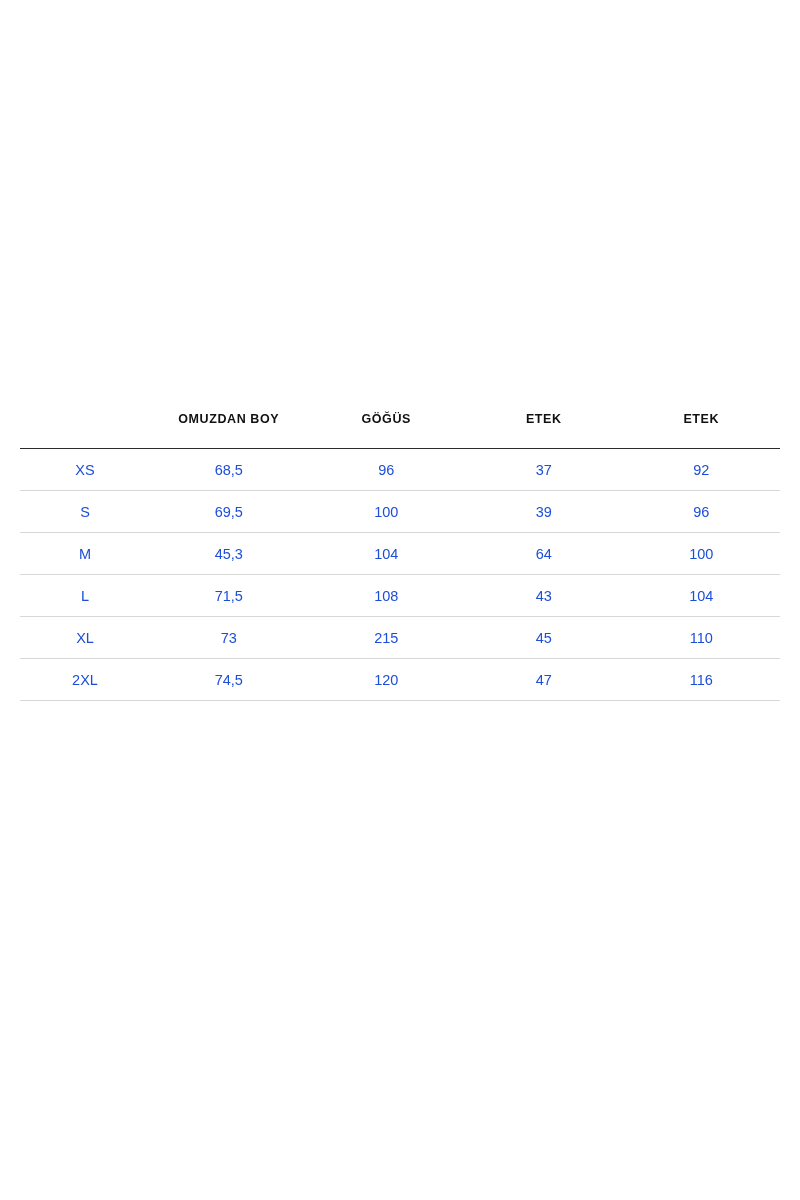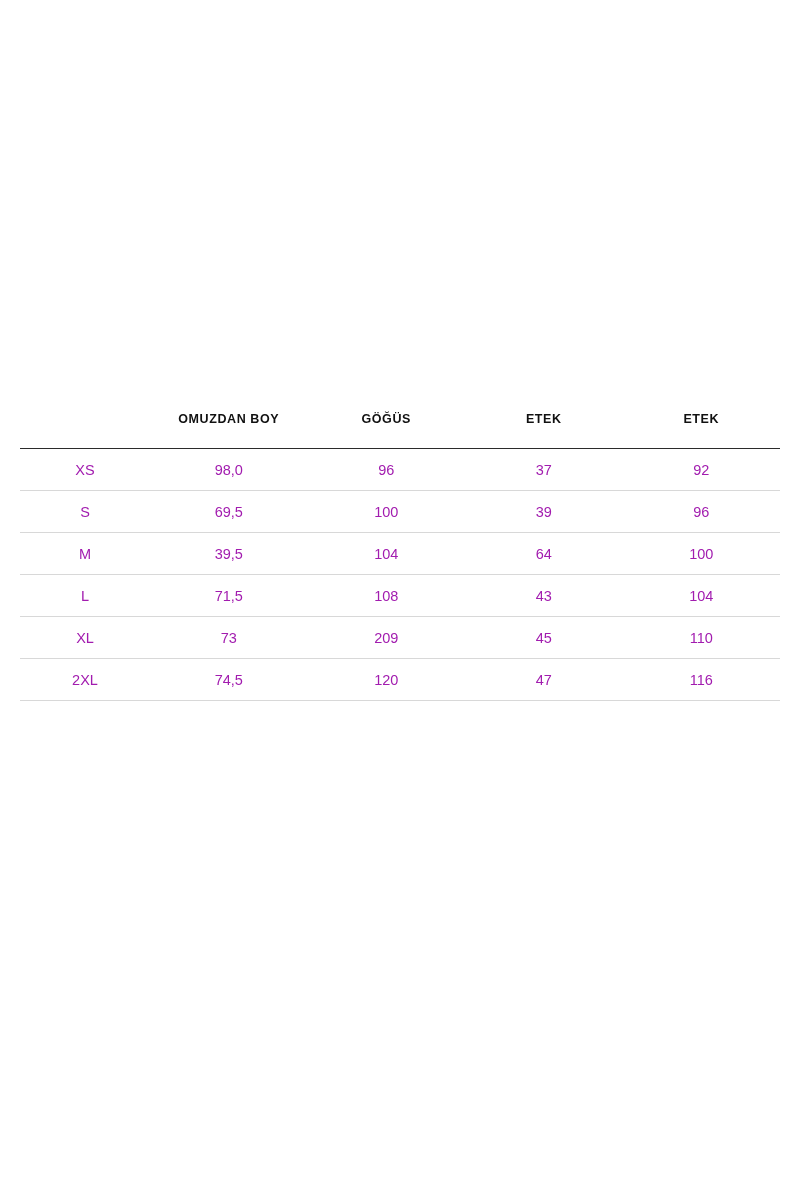--- a/index.html
+++ b/index.html
@@ -49,21 +49,21 @@
   table.size-table thead th.col-size {
     width: 130px;
   }
 
   table.size-table thead tr {
     border-bottom: 1.5px solid #2b2b2b;
   }
 
   table.size-table tbody td {
     font-size: 14.5px;
-    color: #a21caf;
+    color: #1d4ed8;
     text-align: center;
     padding: 13px 0 12px 0;
     border-bottom: 1px solid #d8d8d8;
     font-weight: normal;
   }
 
   table.size-table tbody tr:last-child td {
     border-bottom: 1px solid #d8d8d8;
   }
 
@@ -82,50 +82,50 @@
           <th class="col-size"></th>
           <th>OMUZDAN BOY</th>
           <th>GÖĞÜS</th>
           <th>ETEK</th>
           <th>ETEK</th>
         </tr>
       </thead>
       <tbody>
         <tr>
           <td class="size-cell">XS</td>
-          <td>98,0</td>
+          <td>68,5</td>
           <td>96</td>
           <td>37</td>
           <td>92</td>
         </tr>
         <tr>
           <td class="size-cell">S</td>
           <td>69,5</td>
           <td>100</td>
           <td>39</td>
           <td>96</td>
         </tr>
         <tr>
           <td class="size-cell">M</td>
-          <td>39,5</td>
+          <td>45,3</td>
           <td>104</td>
           <td>64</td>
           <td>100</td>
         </tr>
         <tr>
           <td class="size-cell">L</td>
           <td>71,5</td>
           <td>108</td>
           <td>43</td>
           <td>104</td>
         </tr>
         <tr>
           <td class="size-cell">XL</td>
           <td>73</td>
-          <td>209</td>
+          <td>215</td>
           <td>45</td>
           <td>110</td>
         </tr>
         <tr>
           <td class="size-cell">2XL</td>
           <td>74,5</td>
           <td>120</td>
           <td>47</td>
           <td>116</td>
         </tr>

